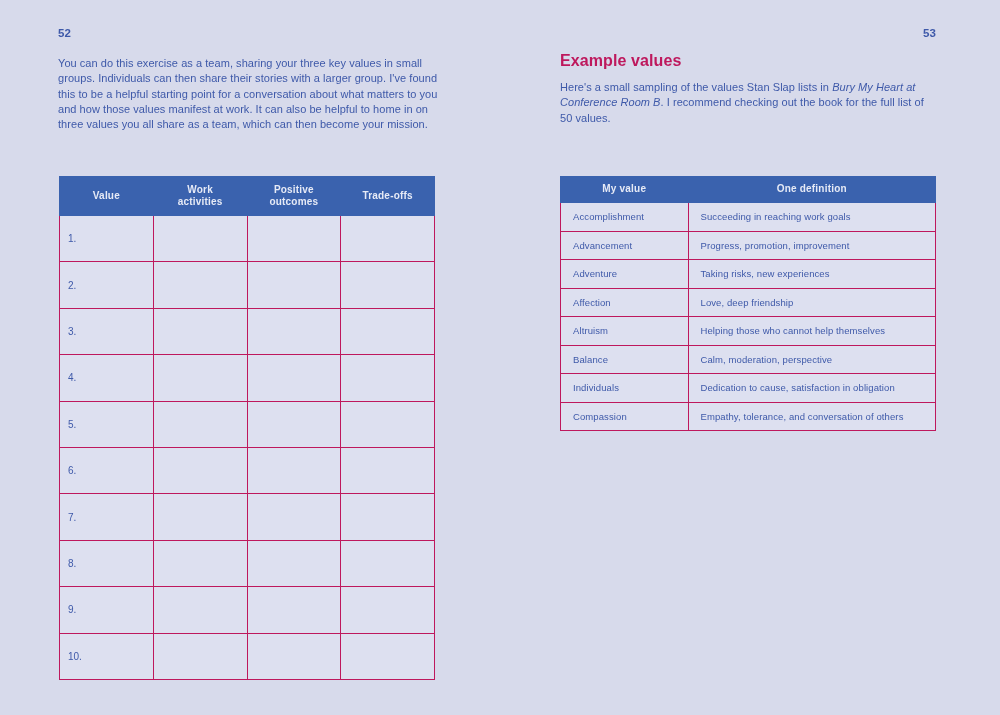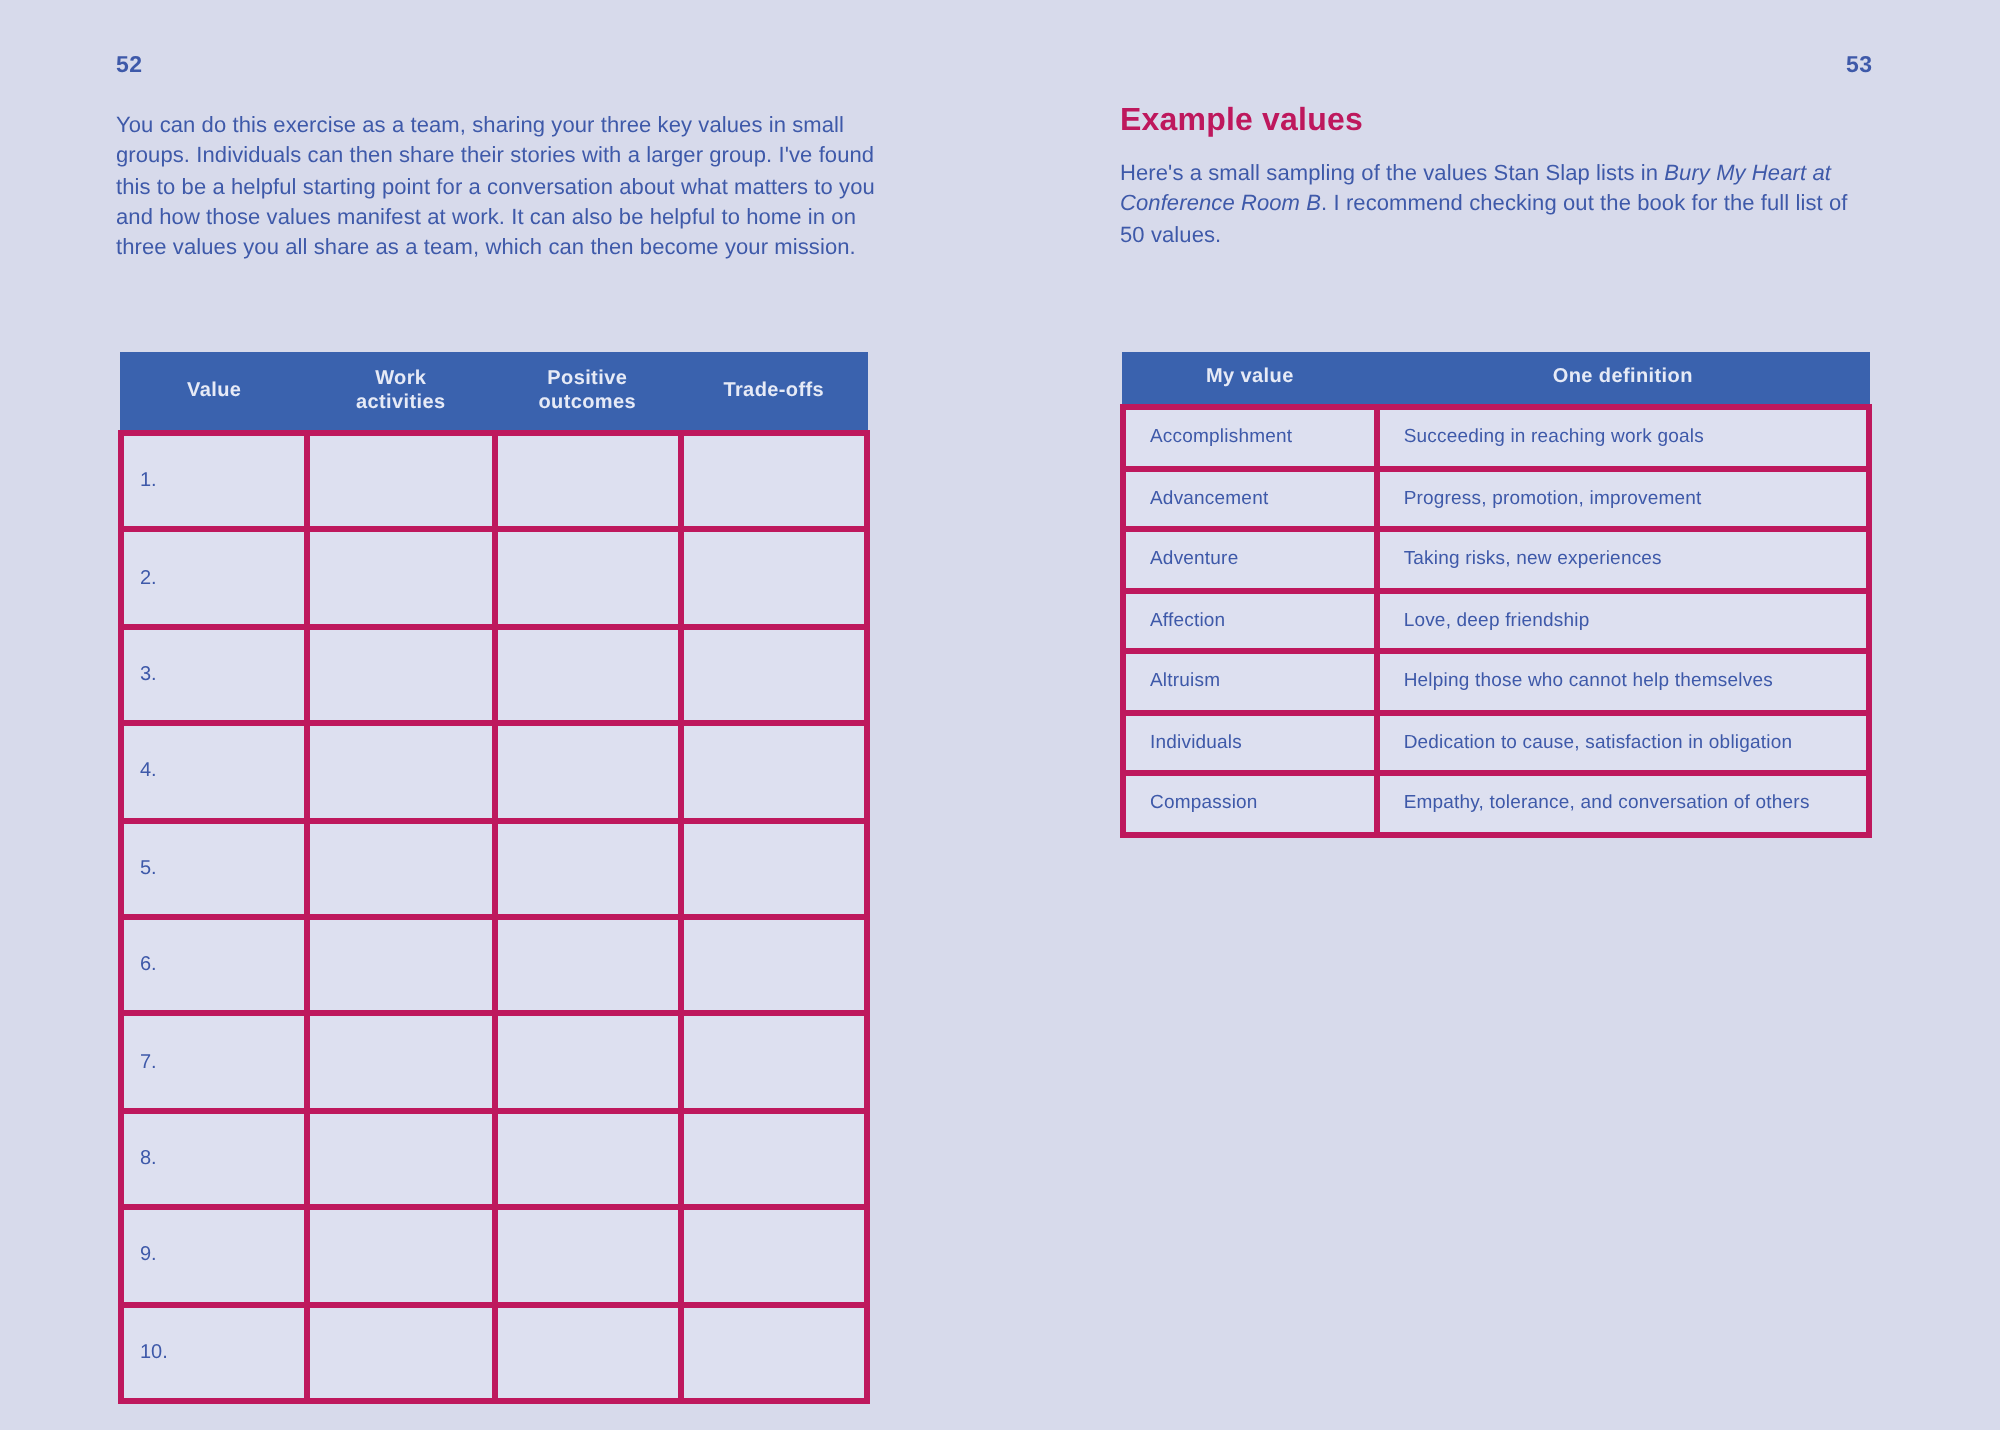--- a/index.html
+++ b/index.html
@@ -31,21 +31,21 @@
   .it { font-style:italic; }
 
   table.sheet { border-collapse:collapse; table-layout:fixed; position:absolute; }
   table.sheet th {
     background:#3a62ae; border:1px solid #3a62ae;
     color:#e6eaf6; font-size:10px; font-weight:bold;
     text-align:center; padding:0 10px; line-height:12.5px;
     letter-spacing:0.2px;
   }
   table.sheet td {
-    background:#dde0f0; border:3px solid #be185d;
+    background:#dde0f0; border:1px solid #be185d;
     color:#3e59a9; vertical-align:middle;
   }
 
   #worksheet { left:59px; top:176px; width:376px; }
   #worksheet th { height:38px; }
   #worksheet td { height:45.4px; font-size:10px; padding:0 0 0 8px; }
 
   #values-table { left:560px; top:176px; width:376px; }
   #values-table th { height:25px; }
   #values-table td { height:27.5px; font-size:9.5px; padding:0 0 0 12px; letter-spacing:0.1px; }
@@ -172,20 +172,24 @@
       </tr>
       <tr>
         <td>Affection</td>
         <td>Love, deep friendship</td>
       </tr>
       <tr>
         <td>Altruism</td>
         <td>Helping those who cannot help themselves</td>
       </tr>
       <tr>
+        <td>Balance</td>
+        <td>Calm, moderation, perspective</td>
+      </tr>
+      <tr>
         <td>Individuals</td>
         <td>Dedication to cause, satisfaction in obligation</td>
       </tr>
       <tr>
         <td>Compassion</td>
         <td>Empathy, tolerance, and conversation of others</td>
       </tr>
     </tbody>
   </table>
 

